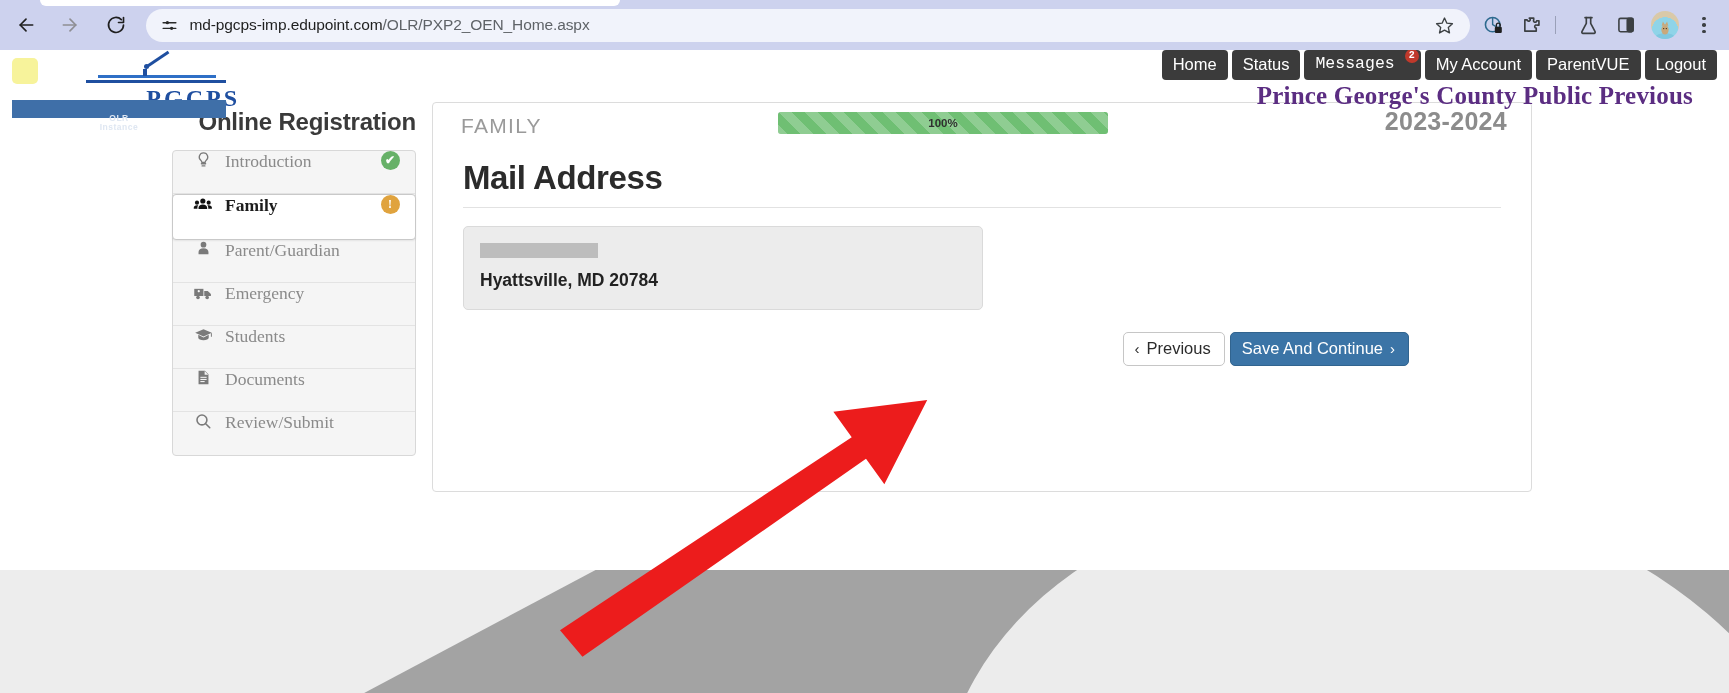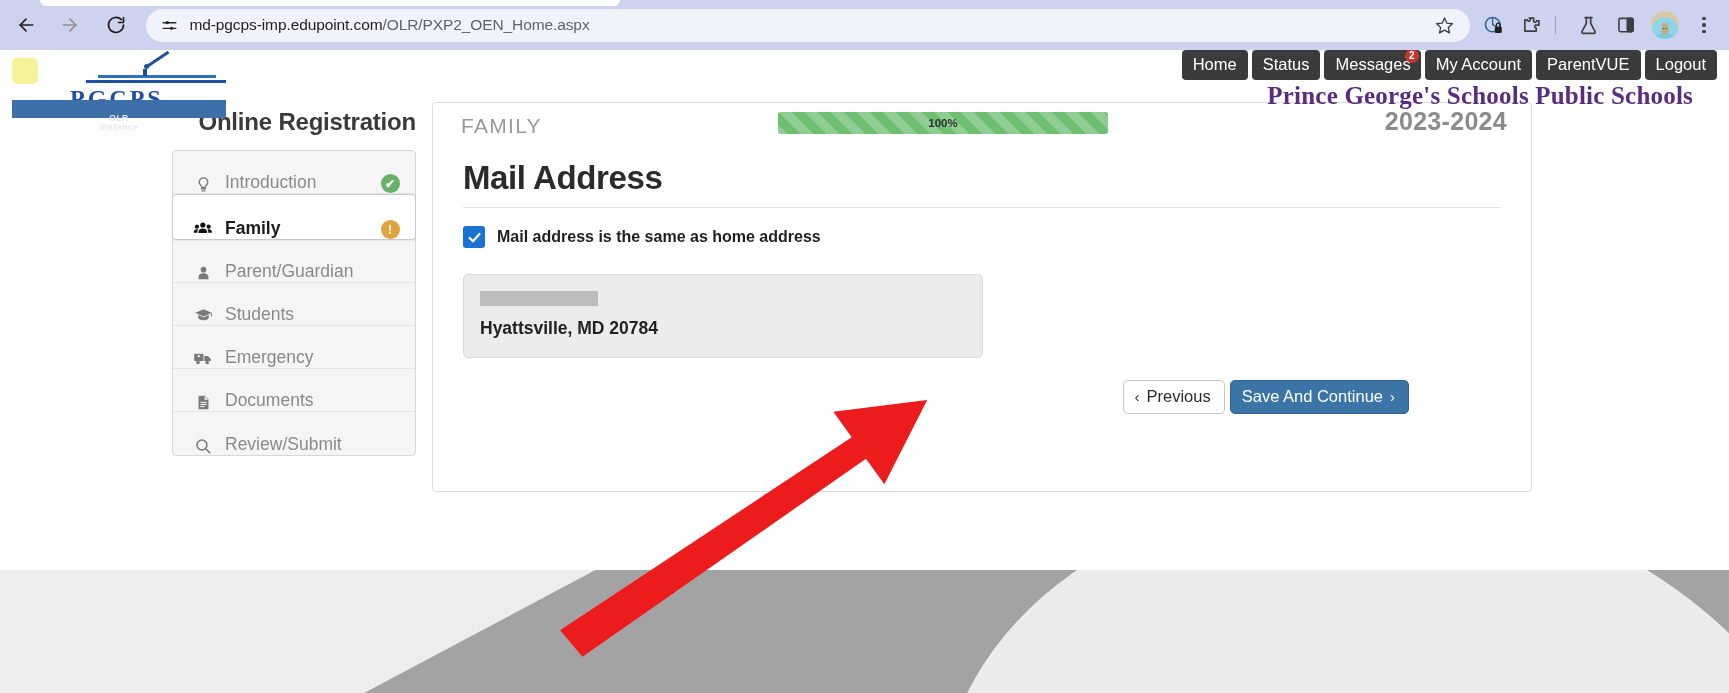--- a/index.html
+++ b/index.html
@@ -135,31 +135,31 @@
     line-height: 1.15;
   }
   .pill .badge {
     position: absolute; top: -1px; right: 2px;
     background: #c0392b; color: #fff;
     font-size: 10px; font-weight: bold;
     width: 14px; height: 14px; border-radius: 50%;
     display: flex; align-items: center; justify-content: center;
     line-height: 1;
   }
-  .pill.has-badge { padding-right: 10px; }
+  .pill.has-badge { padding-right: 26px; font-family: Liberation Mono, monospace; }
 
   
   .logo-block { position: absolute; left: 12px; top: 8px; width: 240px; z-index: 15; }
   .logo-yellow {
     position: absolute; left: 0px; top: 0px;
     width: 26px; height: 26px; background: #f7f39b; border-radius: 5px;
   }
   .logo-word {
     position: absolute; left: 58px; top: 8px;
-    width: 170px; text-align: left;
+    width: 170px; text-align: right;
   }
   .logo-swoosh {
     width: 150px; height: 20px; margin: 0 auto; position: relative;
   }
   .logo-swoosh .bar1 {
     position:absolute; left: 6px; top: 14px; width: 140px; height: 3px; background:#1f4fa0;
   }
   .logo-swoosh .bar2 {
     position:absolute; left: 18px; top: 9px; width: 118px; height: 3px; background:#2e6fc6;
   }
@@ -221,27 +221,28 @@
     letter-spacing: -0.2px;
   }
   .menu-card {
     border: 1px solid #d8d8d8;
     border-radius: 4px;
     background: #f5f5f5;
     overflow: visible;
     position: relative;
   }
   .menu-item {
-    display: flex; align-items: flex-end;
+    display: flex; align-items: flex-start;
     height: 43px;
     padding: 0 14px 0 18px;
     border-bottom: 1px solid #e3e3e3;
     color: #8a8a8a;
     font-size: 17.5px;
     position: relative;
+    font-family: Liberation Serif, serif;
   }
   .menu-item:last-child { border-bottom: none; }
   .menu-item .mi-icon {
     width: 24px; flex: none;
     display: flex; align-items: center; justify-content: center;
     color: #7a7a7a; margin-right: 10px;
   }
   .menu-item .mi-label { flex: 1 1 auto; }
   .menu-item .mi-status { flex: none; width: 22px; display: flex; justify-content: center; }
   .menu-item.active {
@@ -508,21 +509,21 @@
       </div>
       <div class="logo-text">PGCPS</div>
     </div>
     <div class="logo-banner">
       <div>OLR</div>
       <div>Instance</div>
     </div>
   </div>
 
   <div class="district">
-    <div class="district-name">Prince George's Schools Public Schools</div>
+    <div class="district-name">Prince George's County Public Previous</div>
   </div>
 
   <div class="left-col">
     <div class="or-title">Online Registration</div>
 
     <div class="menu-card">
 
       <div class="menu-item">
         <span class="mi-icon">
           <svg width="17" height="17" viewBox="0 0 24 24" fill="none" stroke="currentColor" stroke-width="1.8" stroke-linecap="round" stroke-linejoin="round">
@@ -560,42 +561,42 @@
             <circle cx="12" cy="6.6" r="4"></circle>
             <path d="M12 11.6c-4.2 0-7 2.4-7 5.2V20h14v-3.2c0-2.8-2.8-5.2-7-5.2z"></path>
           </svg>
         </span>
         <span class="mi-label">Parent/Guardian</span>
         <span class="mi-status"></span>
       </div>
 
       <div class="menu-item">
         <span class="mi-icon">
-          <svg width="19" height="19" viewBox="0 0 24 24" fill="currentColor">
-            <path d="M12 4 1.5 8.6 12 13.2l10.5-4.6z"></path>
-            <path d="M5.4 11.2v3.6c0 1.7 3 3.1 6.6 3.1s6.6-1.4 6.6-3.1v-3.6L12 14.4z"></path>
-            <path d="M22 9v4.6" stroke="currentColor" stroke-width="1.2" fill="none"></path>
-          </svg>
-        </span>
-        <span class="mi-label">Students</span>
-        <span class="mi-status"></span>
-      </div>
-
-      <div class="menu-item">
-        <span class="mi-icon">
           <svg width="20" height="20" viewBox="0 0 24 24" fill="currentColor">
             <path d="M1.5 7h11v8.6h-11z"></path>
             <path d="M13.5 9.6h4.2l3.8 3.6v2.4h-8z"></path>
             <circle cx="6" cy="17.4" r="2.2"></circle>
             <circle cx="17" cy="17.4" r="2.2"></circle>
             <rect x="5.6" y="9.1" width="2.6" height="1.4" fill="#fff"></rect>
             <rect x="6.2" y="8.5" width="1.4" height="2.6" fill="#fff"></rect>
           </svg>
         </span>
         <span class="mi-label">Emergency</span>
+        <span class="mi-status"></span>
+      </div>
+
+      <div class="menu-item">
+        <span class="mi-icon">
+          <svg width="19" height="19" viewBox="0 0 24 24" fill="currentColor">
+            <path d="M12 4 1.5 8.6 12 13.2l10.5-4.6z"></path>
+            <path d="M5.4 11.2v3.6c0 1.7 3 3.1 6.6 3.1s6.6-1.4 6.6-3.1v-3.6L12 14.4z"></path>
+            <path d="M22 9v4.6" stroke="currentColor" stroke-width="1.2" fill="none"></path>
+          </svg>
+        </span>
+        <span class="mi-label">Students</span>
         <span class="mi-status"></span>
       </div>
 
       <div class="menu-item">
         <span class="mi-icon">
           <svg width="17" height="17" viewBox="0 0 24 24" fill="currentColor">
             <path d="M5 2.5h9l5 5v14H5z"></path>
             <path d="M13.6 2.8v5.2h5.2" fill="#f5f5f5"></path>
             <rect x="7.6" y="11" width="8.8" height="1.5" fill="#f5f5f5"></rect>
             <rect x="7.6" y="14" width="8.8" height="1.5" fill="#f5f5f5"></rect>
@@ -627,28 +628,20 @@
       <div class="progress-wrap">
         <div class="progress-bar" style="width:100%">100%</div>
       </div>
       <div class="ph-year">2023-2024</div>
     </div>
 
     <div class="panel-body">
       <div class="mail-title">Mail Address</div>
       <div class="hr"></div>
 
-      <div class="check-row">
-        <span class="checkbox">
-          <svg width="15" height="15" viewBox="0 0 24 24" fill="none" stroke="#ffffff" stroke-width="3.4" stroke-linecap="round" stroke-linejoin="round">
-            <polyline points="4 12.6 9.6 18 20 6.4"></polyline>
-          </svg>
-        </span>
-        <span class="check-label">Mail address is the same as home address</span>
-      </div>
 
       <div class="addr-card">
         <span class="addr-redact"></span>
         <div class="addr-line">Hyattsville, MD 20784</div>
       </div>
 
       <div class="btn-row">
         <div class="btn btn-prev">
           <span class="chev">‹</span>
           <span>Previous</span>

